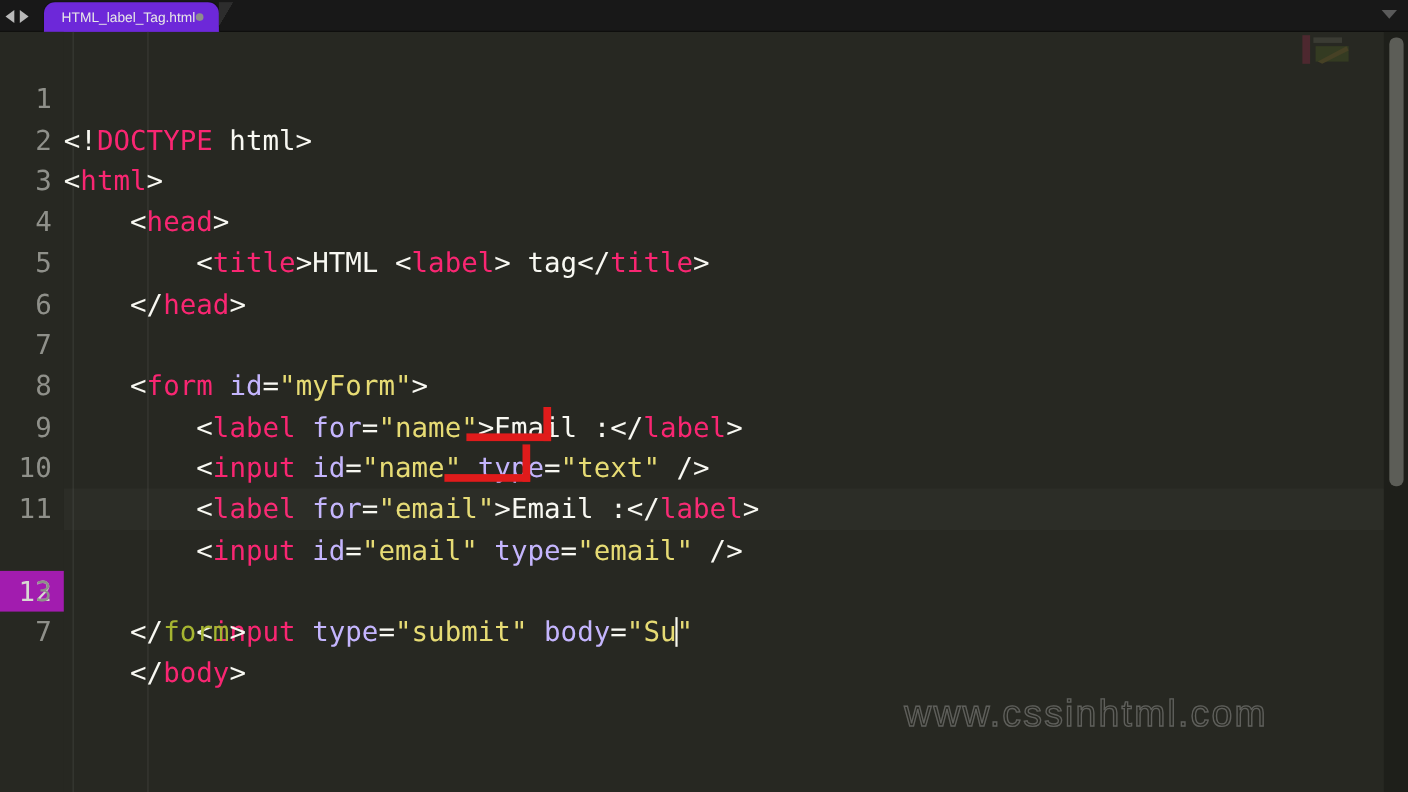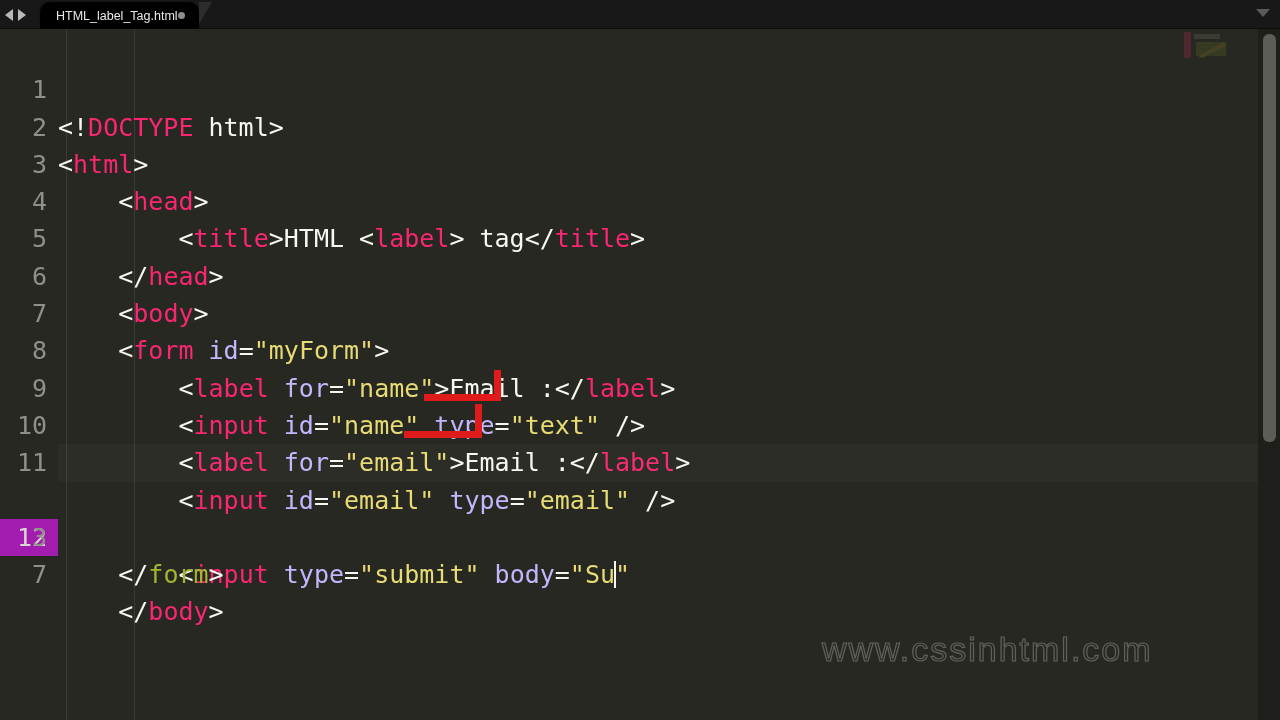--- a/index.html
+++ b/index.html
@@ -18,21 +18,21 @@
   .navarrows{
     position:absolute; left:5px; top:0; height:29px;
     display:flex; align-items:center; gap:5px;
   }
   .tri{ width:0; height:0; border-top:6px solid transparent; border-bottom:6px solid transparent; }
   .tri.left{ border-right:8px solid #b9b9b9; }
   .tri.right{ border-left:8px solid #b9b9b9; }
 
   .tab{
     position:absolute; left:40px; top:2px; height:27px;
-    background:#000000;
+    background:#6d28d9;
     border-top-left-radius:10px; border-top-right-radius:10px;
     display:flex; align-items:center;
     padding:0 14px 0 16px; 
     box-shadow: 0 0 0 1px #141414;
   }
   .tab::after{
     content:""; position:absolute; right:-16px; top:0; width:16px; height:27px;
     background:linear-gradient(to bottom right, #2d2d2d 0%, #2d2d2d 40%, transparent 41%);
   }
   .tabname{
@@ -172,21 +172,20 @@
       <span class="code">        <span class="br">&lt;</span><span class="tag">title</span><span class="br">&gt;</span><span class="txt">HTML </span><span class="br">&lt;</span><span class="tag">label</span><span class="br">&gt;</span><span class="txt"> tag</span><span class="br">&lt;/</span><span class="tag">title</span><span class="br">&gt;</span></span>
     </div>
 
     <div class="line">
       <span class="ln">5</span>
       <span class="code">    <span class="br">&lt;/</span><span class="tag">head</span><span class="br">&gt;</span></span>
     </div>
 
     <div class="line">
       <span class="ln">6</span>
-      <span class="code">    <span class="br">&lt;</span><span class="tag">body</span><span class="br">&gt;</span></span>
     </div>
 
     <div class="line">
       <span class="ln">7</span>
       <span class="code">    <span class="br">&lt;</span><span class="tag">form</span> <span class="attr">id</span><span class="br">=</span><span class="val">"myForm"</span><span class="br">&gt;</span></span>
     </div>
 
     <div class="line">
       <span class="ln">8</span>
       <span class="code">        <span class="br">&lt;</span><span class="tag">label</span> <span class="attr">for</span><span class="br">=</span><span class="val">"name"</span><span class="br">&gt;</span><span class="txt">Email :</span><span class="br">&lt;/</span><span class="tag">label</span><span class="br">&gt;</span></span>

